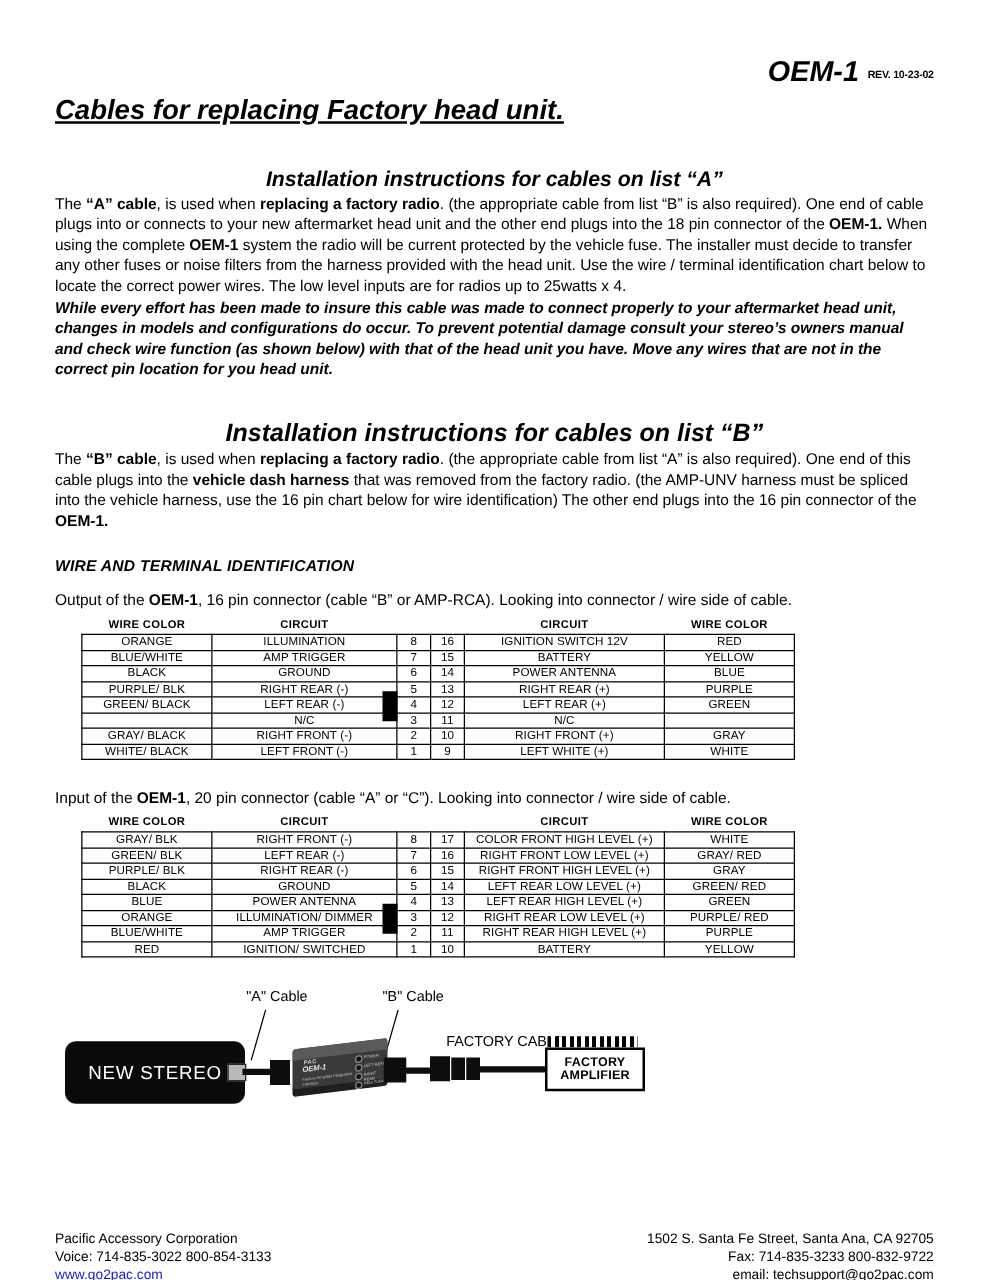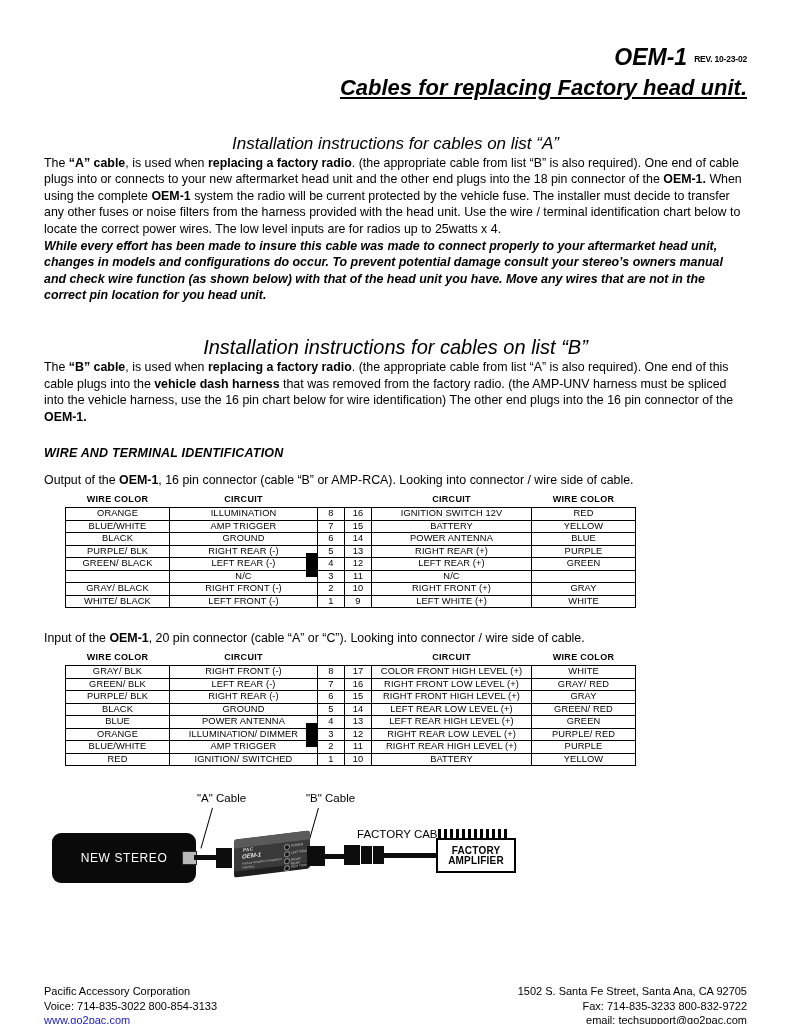--- a/index.html
+++ b/index.html
@@ -37,33 +37,33 @@
   }
   .title-rev {
     font-size: 8.5px;
     font-weight: bold;
     font-style: normal;
     vertical-align: 3px;
     margin-left: 7px;
     letter-spacing: -0.2px;
   }
   .title-sub {
-    text-align: right;
+    text-align: left;
     font-size: 22px;
     font-weight: bold;
     font-style: italic;
     text-decoration: underline;
     margin-top: 7px;
     line-height: 1.1;
   }
 
   .section-heading {
     text-align: center;
     font-size: 17px;
-    font-weight: normal;
+    font-weight: bold;
     font-style: italic;
     margin-top: 34px;
     line-height: 1.2;
   }
   .section-heading.big {
     font-size: 20px;
     margin-top: 31px;
   }
 
   
@@ -153,21 +153,21 @@
   }
   .stereo {
     position: absolute;
     left: 8px;
     top: 45px;
     width: 144px;
     height: 50px;
     background: #0a0a0a;
     border-radius: 9px;
     color: #ffffff;
-    font-size: 12px;
+    font-size: 15px;
     letter-spacing: 0.6px;
     display: flex;
     align-items: center;
     justify-content: center;
   }
   .plug-lite {
     position: absolute;
     background: #b9b9b9;
     border: 1px solid #2a2a2a;
   }

